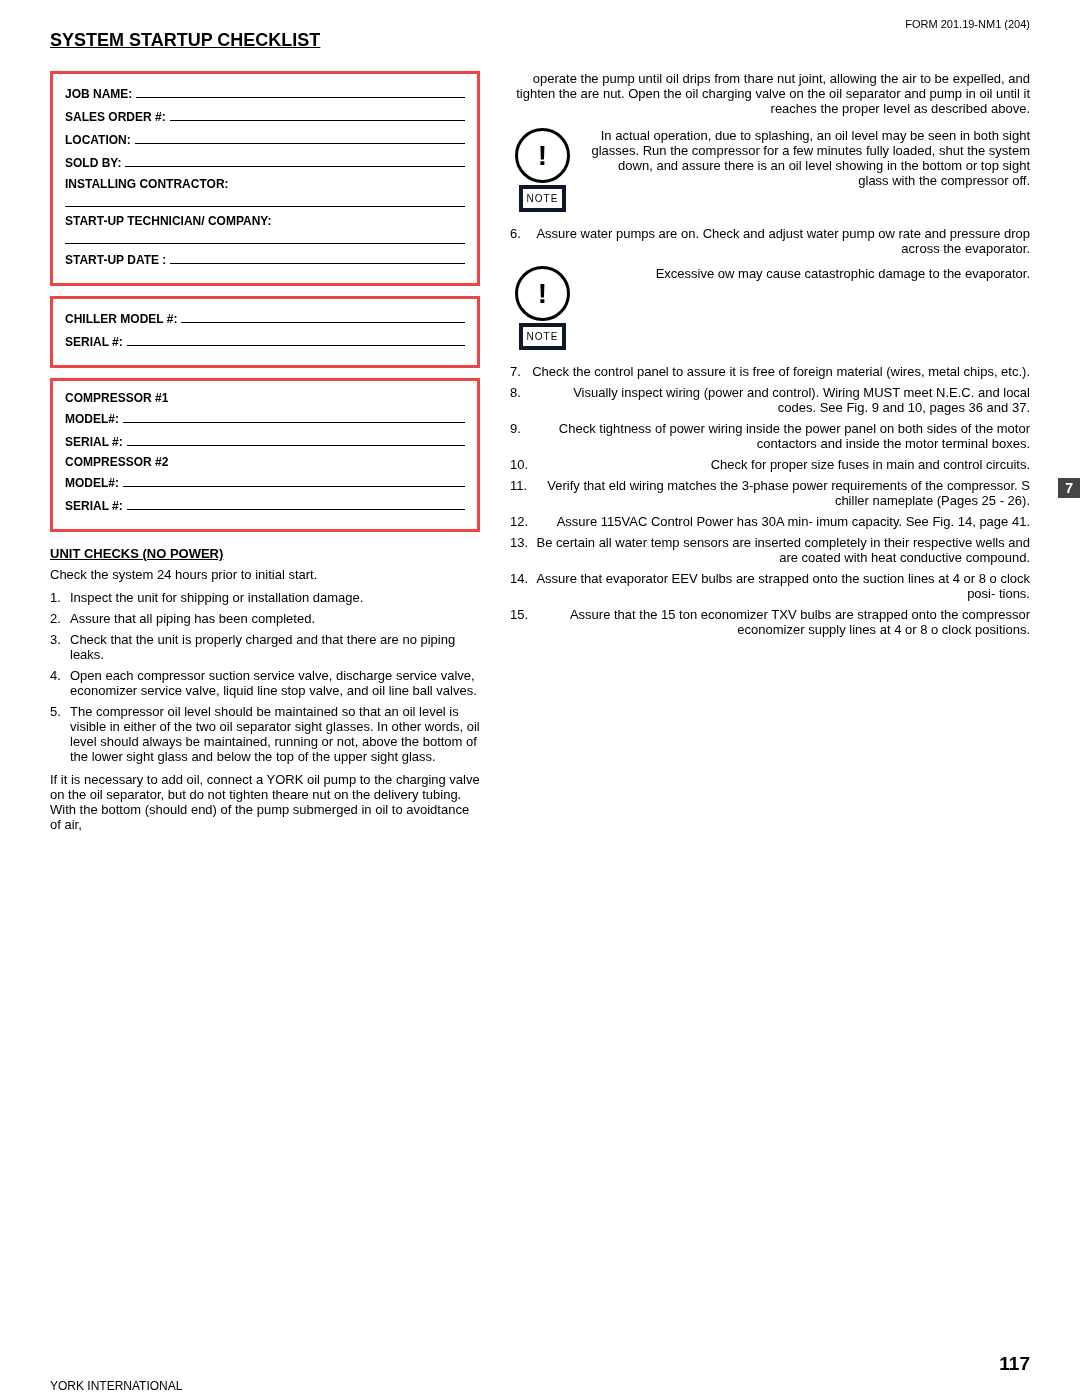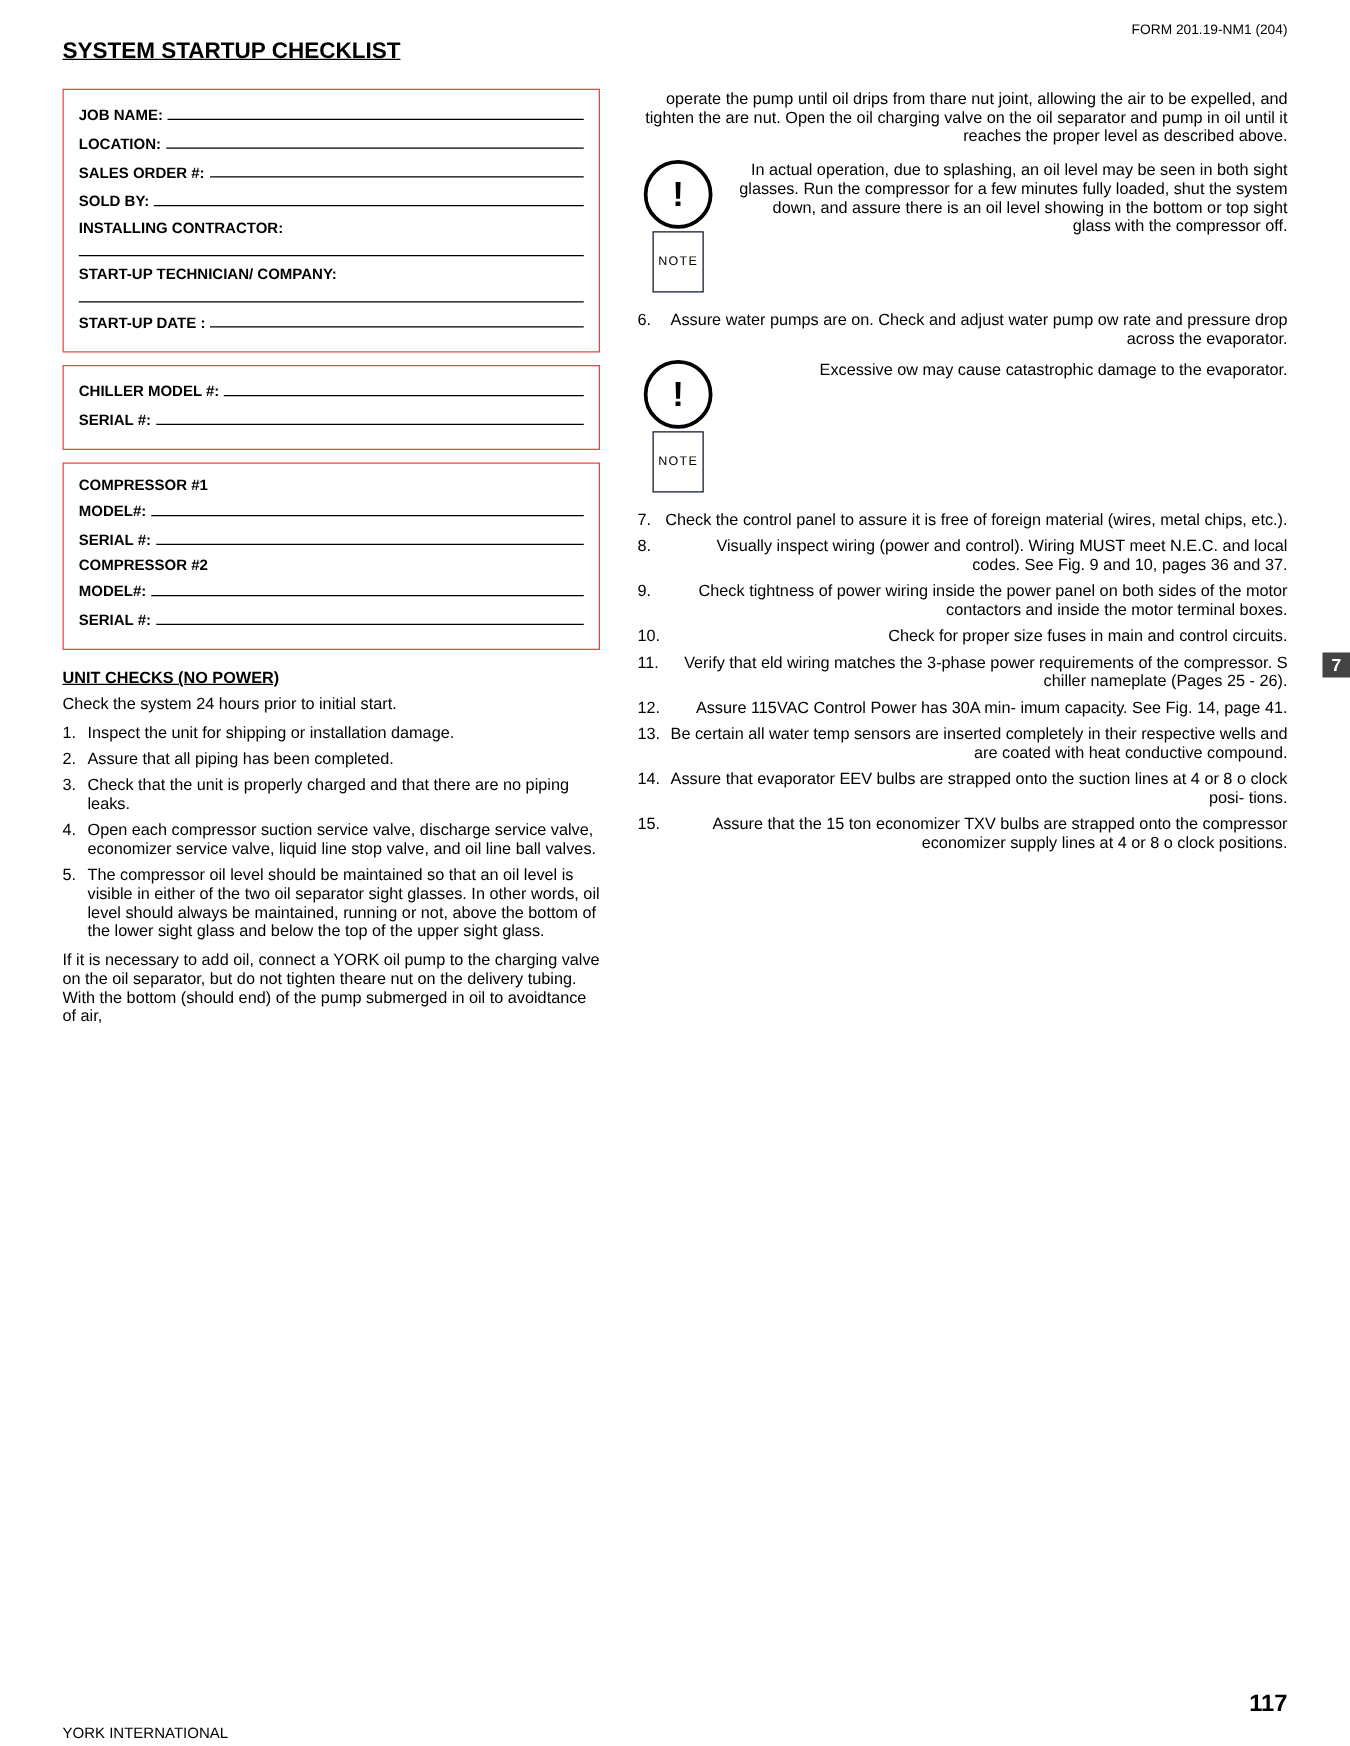--- a/index.html
+++ b/index.html
@@ -32,21 +32,21 @@
     }
     .left-col {
       width: 430px;
       flex-shrink: 0;
     }
     .right-col {
       flex: 1;
       text-align: right;
     }
     .info-box {
-      border: 1px solid #ef4444;
+      border: 3px solid #ef4444;
       padding: 10px 12px;
       margin-bottom: 10px;
     }
     .info-row {
       display: flex;
       align-items: baseline;
       margin-bottom: 6px;
     }
     .info-label {
       font-weight: bold;
@@ -109,22 +109,22 @@
       border-radius: 50%;
       display: flex;
       align-items: center;
       justify-content: center;
       font-size: 28px;
       font-weight: bold;
     }
     .note-icon-label {
       font-size: 10px;
       margin-top: 2px;
-      border: 1px solid #0f172a;
-      padding: 18px 4px;
+      border: 4px solid #0f172a;
+      padding: 4px 4px;
       letter-spacing: 1px;
     }
     .note-text {
       font-size: 13px;
       flex: 1;
     }
     .right-numbered {
       padding-left: 0;
       list-style: none;
     }
@@ -167,25 +167,25 @@
 <div class="main-layout">
 
   <div class="left-col">
 
     <div class="info-box">
       <div class="info-row">
         <span class="info-label">JOB NAME:</span>
         <div class="info-line"></div>
       </div>
       <div class="info-row">
+        <span class="info-label">SALES ORDER #:</span>
+        <div class="info-line"></div>
+      </div>
+      <div class="info-row">
         <span class="info-label">LOCATION:</span>
-        <div class="info-line"></div>
-      </div>
-      <div class="info-row">
-        <span class="info-label">SALES ORDER #:</span>
         <div class="info-line"></div>
       </div>
       <div class="info-row">
         <span class="info-label">SOLD BY:</span>
         <div class="info-line"></div>
       </div>
 
       <div style="margin-bottom:6px;">
         <div><span class="info-label">INSTALLING CONTRACTOR:</span></div>
         <div class="info-line" style="display:block; width:100%; margin-top:2px;"></div>

